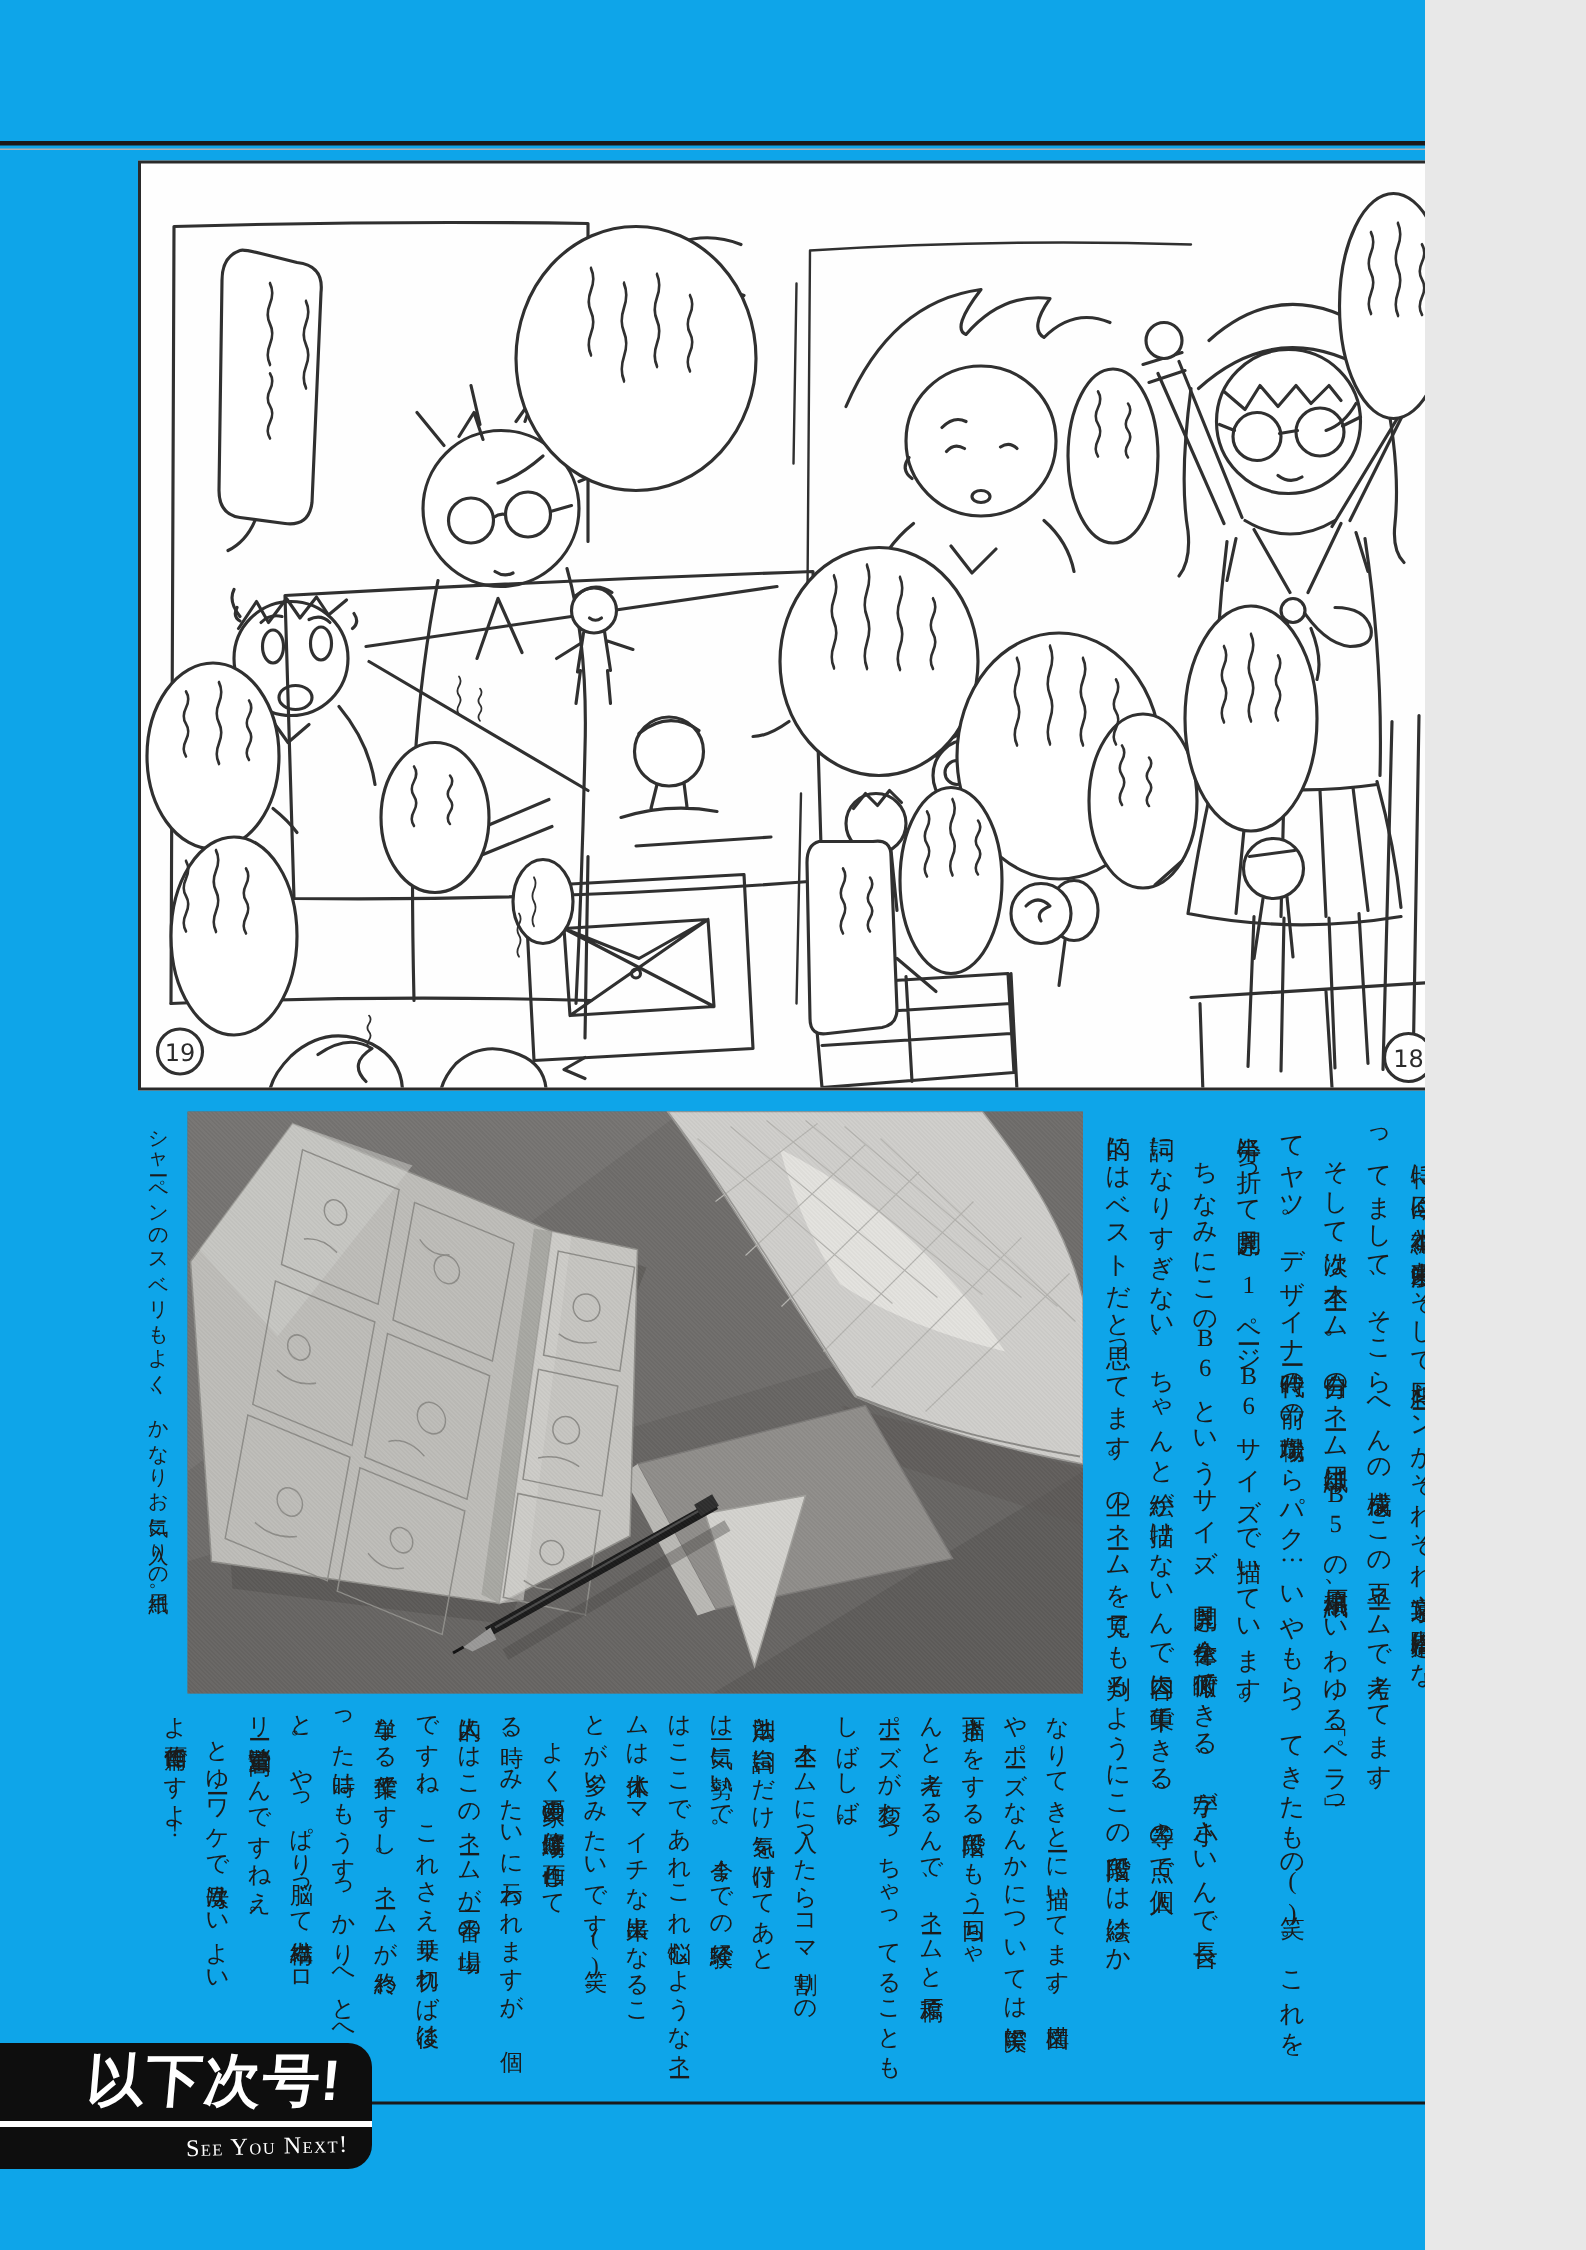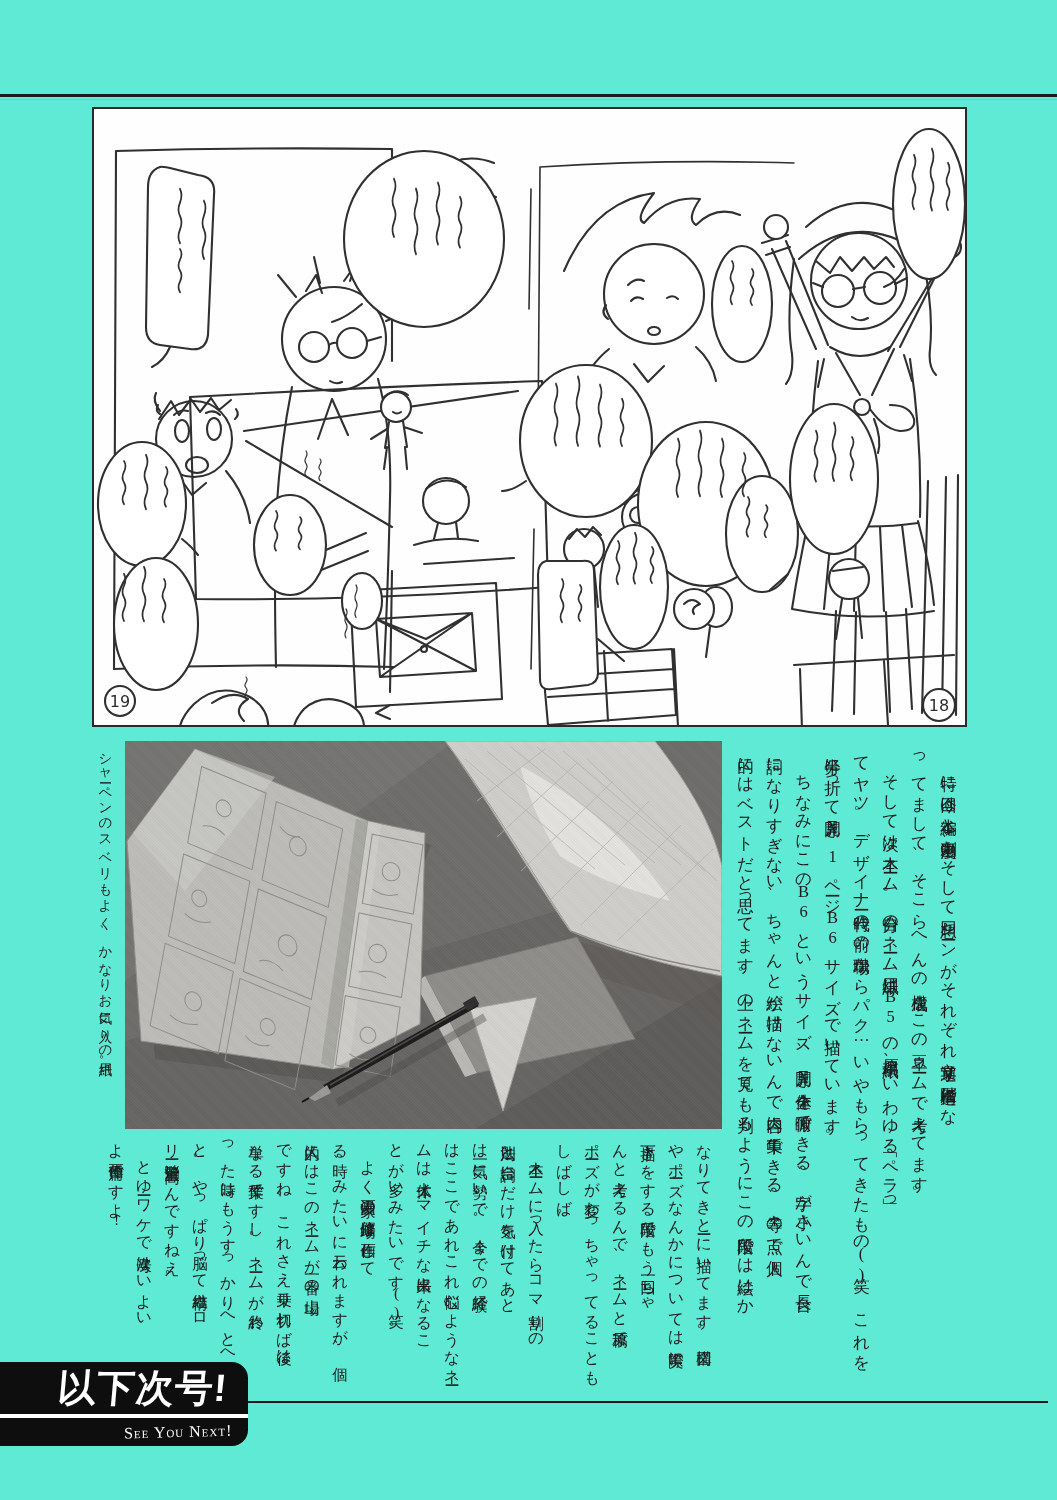--- a/index.html
+++ b/index.html
@@ -1,16 +1,16 @@
 <!DOCTYPE html>
 <html><head>
 <meta charset="utf-8">
 <style>
   html,body{margin:0;padding:0;background:#e8e8e8;}
-  .page{position:relative;width:1057px;height:1500px;background:#5eead4;overflow:hidden;
+  .page{position:relative;width:950px;height:1500px;background:#0ea5e9;overflow:hidden;
         font-family:"Liberation Serif",serif;color:#1c1c1c;}
   .top-rule{position:absolute;left:0;top:94px;width:1057px;height:3px;background:#1a1a1a;}
   .top-rule-shadow{position:absolute;left:0;top:99px;width:1057px;height:1px;background:#b0b0b0;}
   .sb-frame{position:absolute;left:92px;top:107px;width:871px;height:616px;
             border:2px solid #2a2a2a;background:#fefefe;box-sizing:content-box;}
   .sb-frame svg{display:block;}
   .photo{position:absolute;left:125px;top:741px;width:597px;height:388px;background:#6f6d6b;}
   .photo svg{display:block;}
   .photo::after{content:"";position:absolute;inset:0;
      background:repeating-linear-gradient(45deg,rgba(255,255,255,0.025) 0 1px,rgba(0,0,0,0.025) 1px 2px);}

